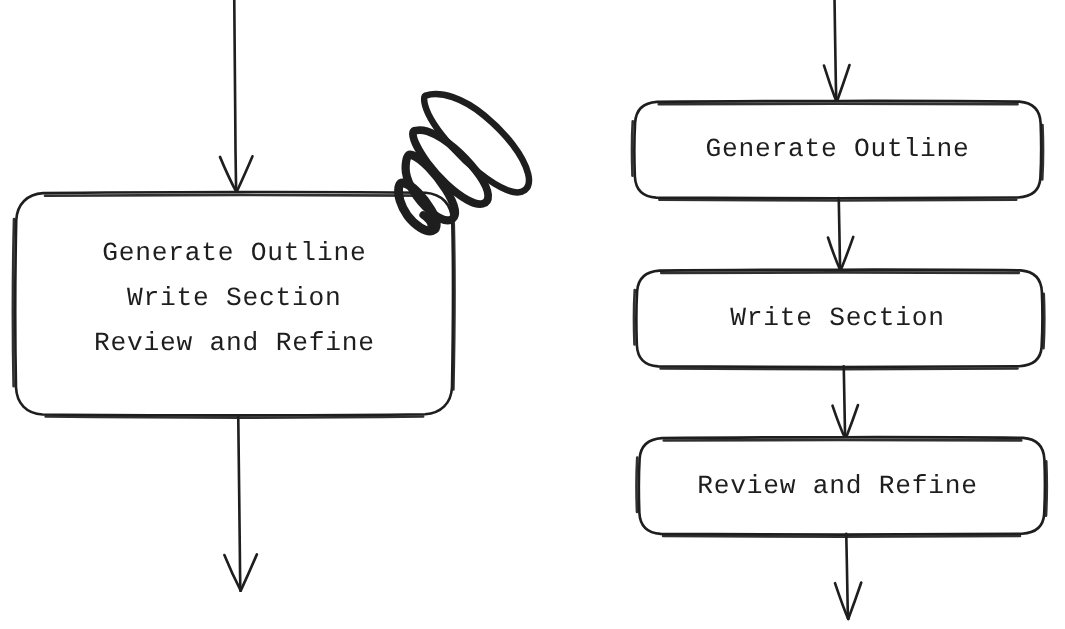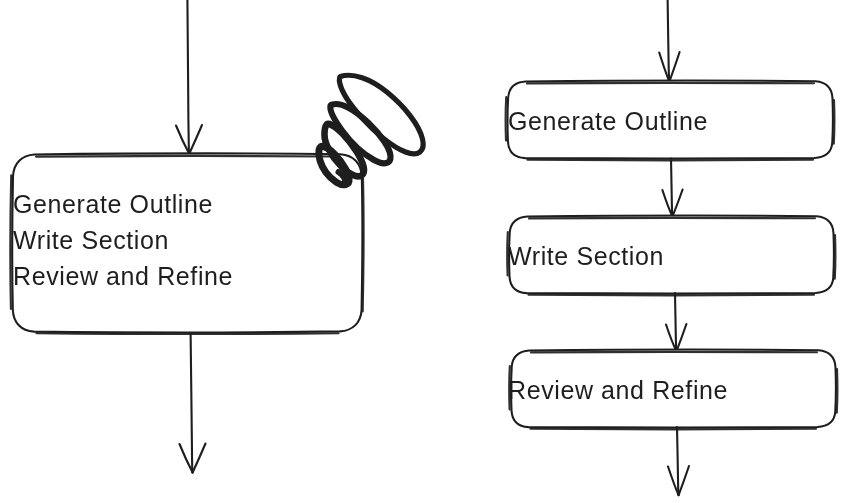--- a/index.html
+++ b/index.html
@@ -21,23 +21,24 @@
   }
   #sketch {
     position: absolute;
     top: 0;
     left: 0;
     width: 852px;
     height: 503px;
   }
   .node-label {
     position: absolute;
+    text-align: center;
     color: #1e1e1e;
-    font-family: Liberation Sans, sans-serif;
-    font-size: 25px;
+    font-family: Liberation Mono, monospace;
+    font-size: 21px;
     line-height: 36px;
     letter-spacing: 0.6px;
     white-space: pre;
     pointer-events: none;
     -webkit-font-smoothing: antialiased;
   }
   
   #left-node-label {
     left: 13px;
     top: 186px;

